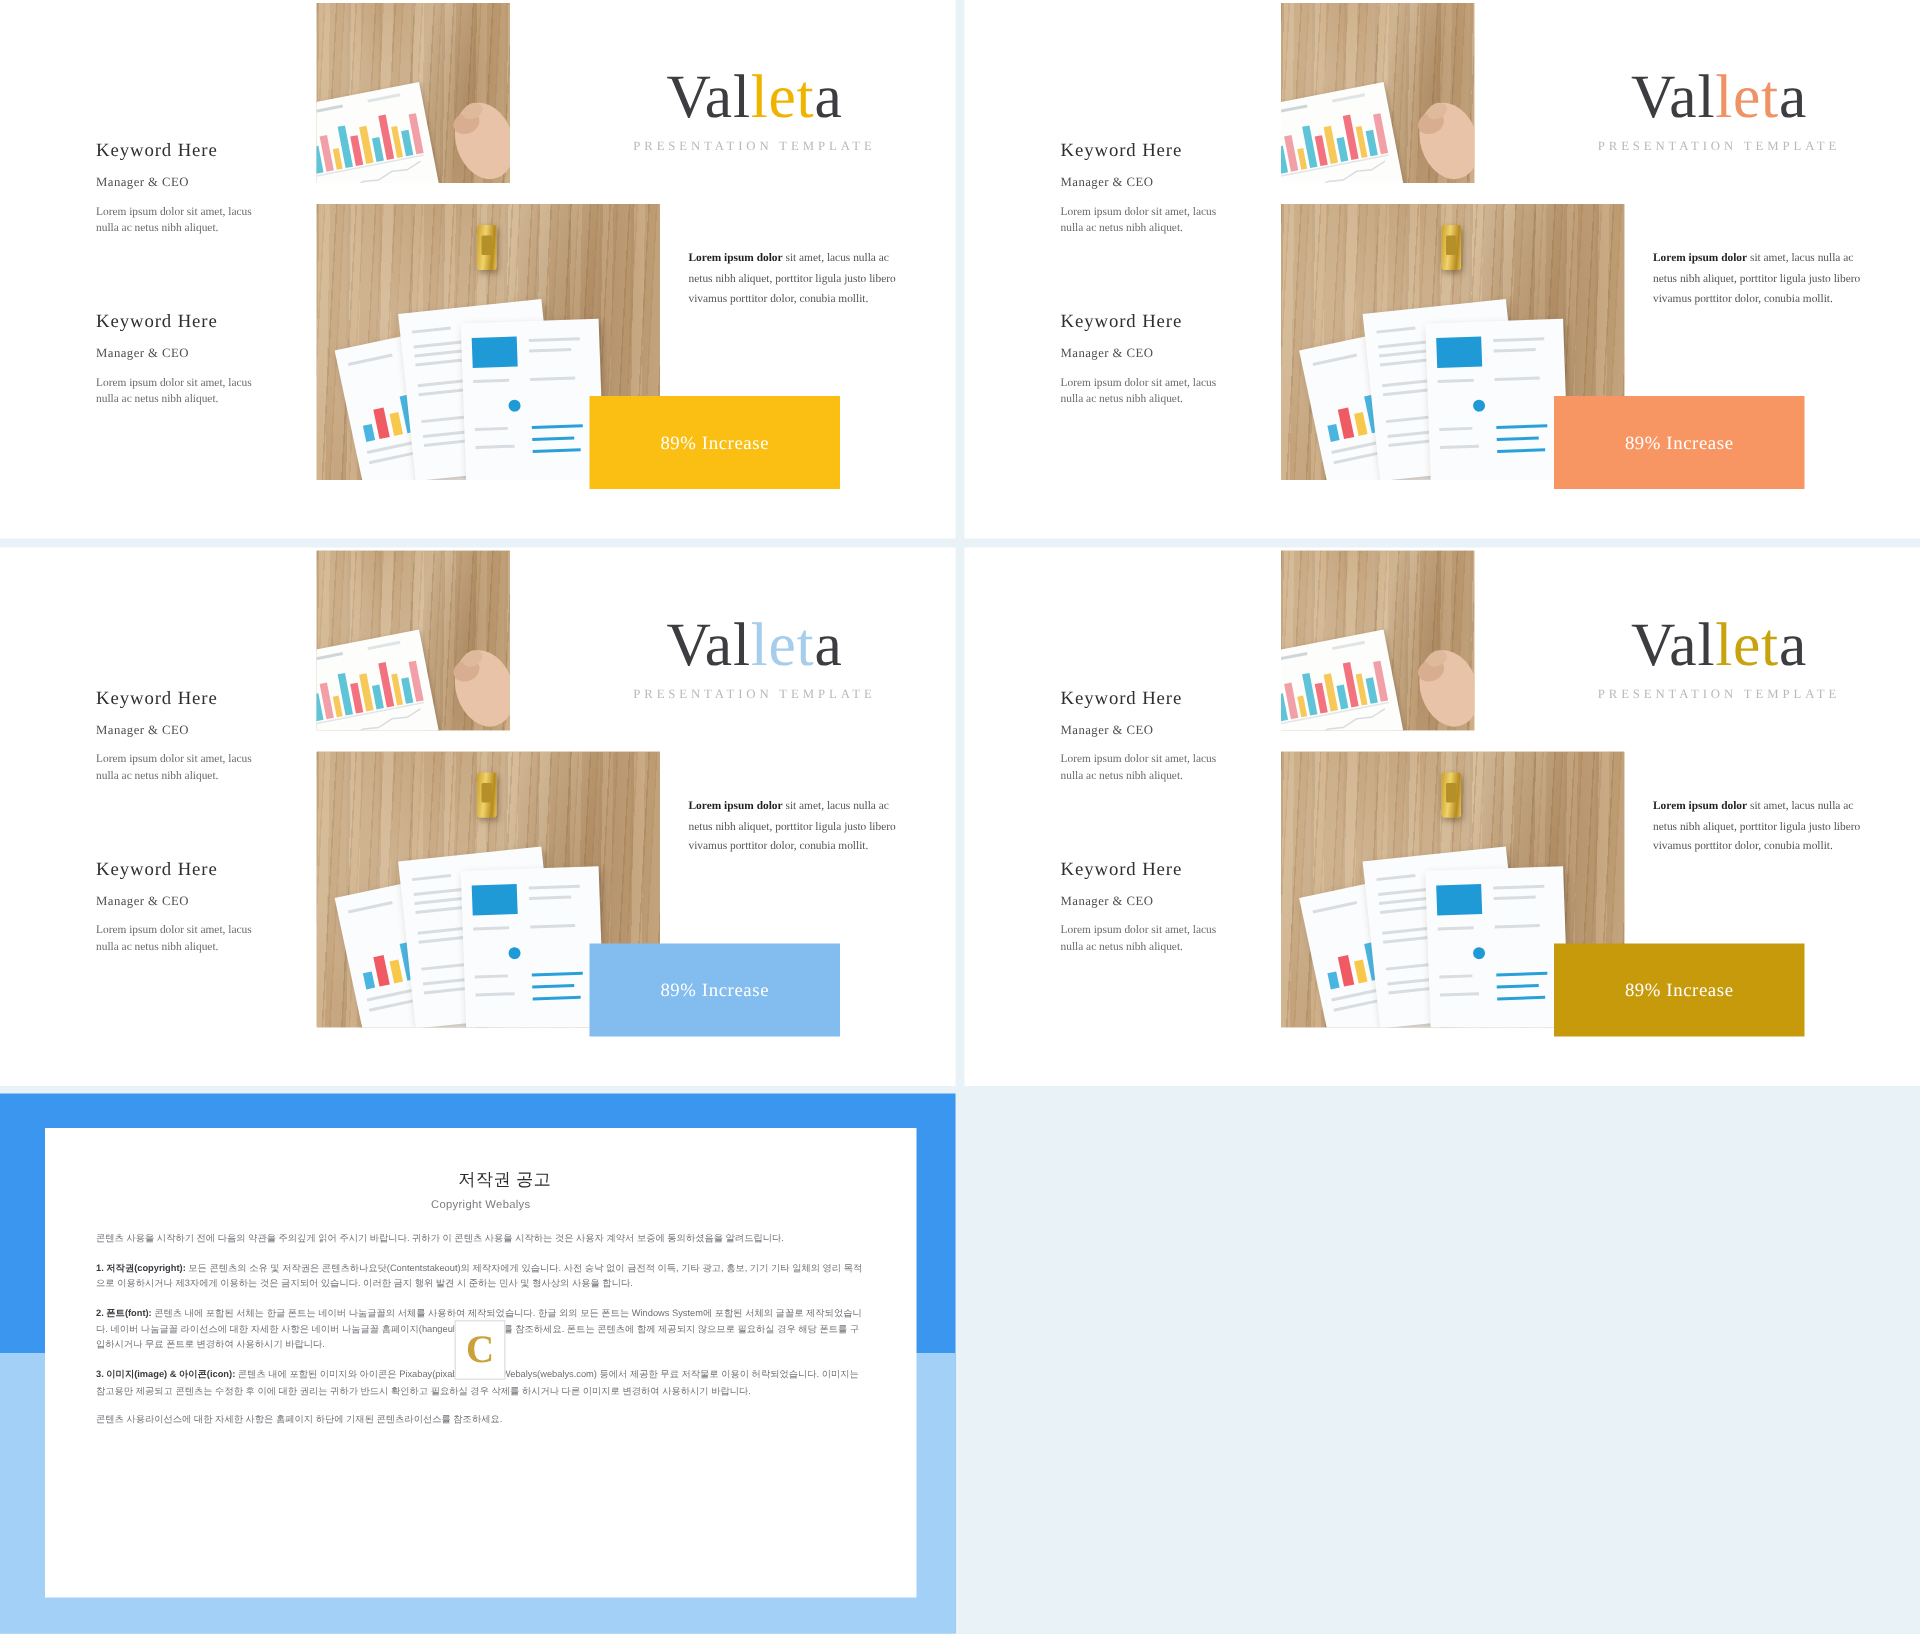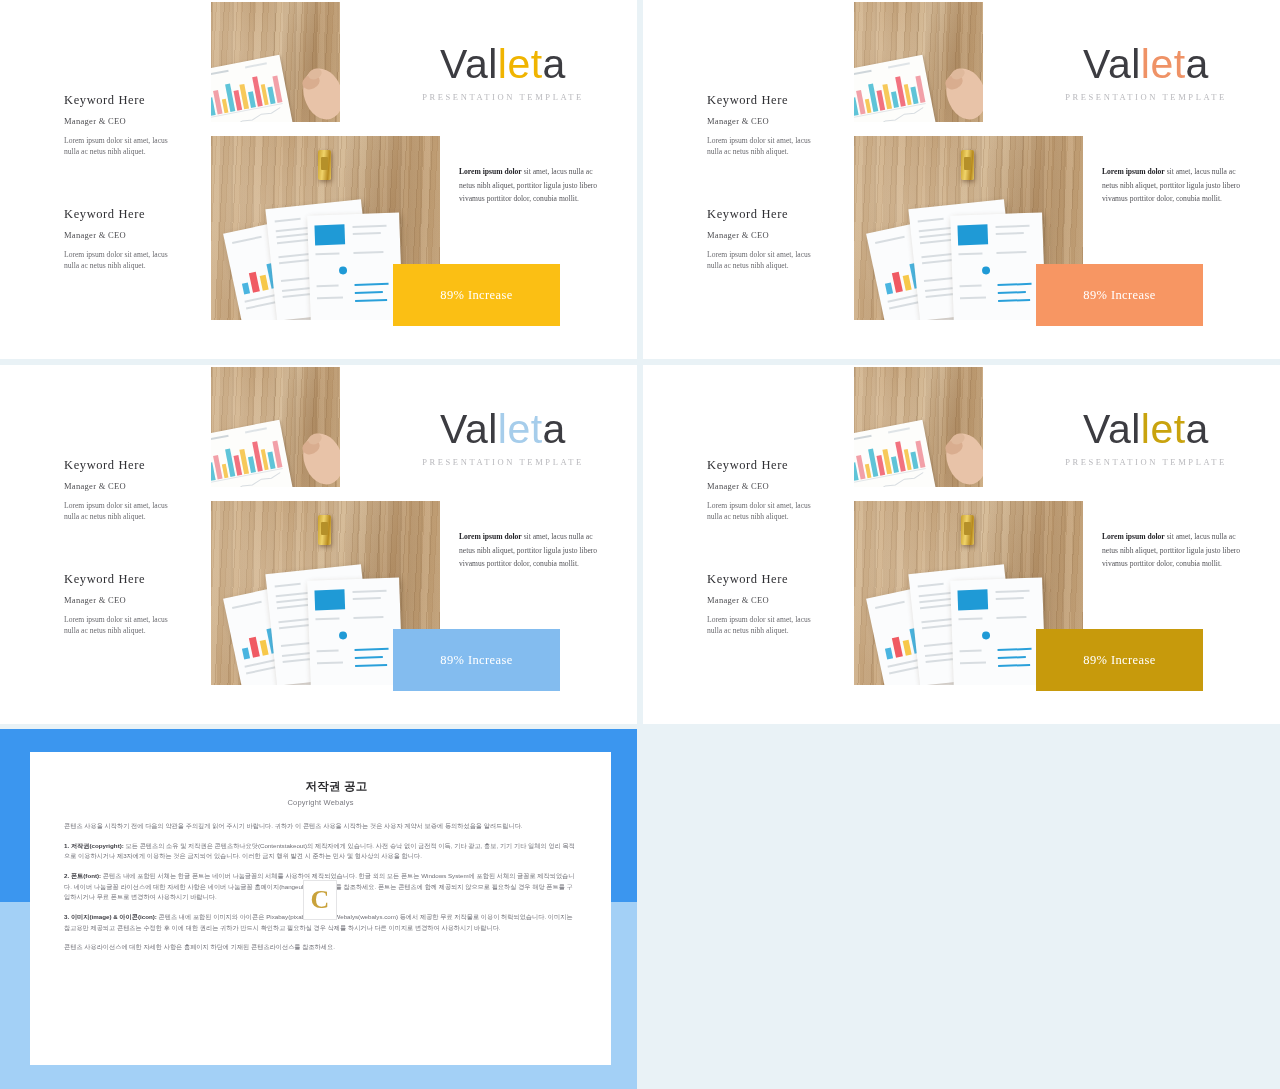--- a/index.html
+++ b/index.html
@@ -18,21 +18,21 @@
     overflow: hidden;
   }
   .s1 { left: 0;   top: 0;   width: 637px; height: 359px; }
   .s2 { left: 643px; top: 0; width: 637px; height: 359px; }
   .s3 { left: 0;   top: 365px; width: 637px; height: 359px; }
   .s4 { left: 643px; top: 365px; width: 637px; height: 359px; }
 
   
   .title-wrap { position: absolute; left: 408px; top: 44px; width: 190px; text-align: center; }
   .brand {
-    font-family: Liberation Sans, sans-serif;
+    font-family: Liberation Serif, serif;
     font-size: 41px; line-height: 1.0; letter-spacing: 0.5px;
     color: #3c3c41; white-space: nowrap;
   }
   .brand .hl { }
   .subtitle {
     margin-top: 7px;
     font-family: "Liberation Serif", serif;
     font-size: 8.5px; letter-spacing: 2.6px;
     color: #b9b9bd; white-space: nowrap;
   }
@@ -138,21 +138,21 @@
   .cp-outer { position: absolute; left: 0; top: 729px; width: 637px; height: 360px; background: #3b96ef; }
   .cp-outer-lower { position: absolute; left: 0; top: 902px; width: 637px; height: 187px; background: #a3d0f6; }
   .cp-card {
     position: absolute; left: 30px; top: 752px; width: 581px; height: 313px;
     background: #ffffff;
     font-family: "Liberation Sans", sans-serif;
   }
   .cp-title {
     text-align: center; margin-top: 27px;
     font-family: "Liberation Sans", sans-serif;
-    font-size: 11.5px; font-weight: bold; color: #2b2b2e; letter-spacing: 0.2px; margin-left: 32px;
+    font-size: 11.5px; font-weight: normal; color: #2b2b2e; letter-spacing: 0.2px; margin-left: 32px;
   }
   .cp-sub {
     text-align: center; margin-top: 4px;
     font-size: 7.5px; color: #7a7a80; letter-spacing: 0.2px;
   }
   .cp-body { margin: 14px 34px 0 34px; }
   .cp-p {
     font-size: 6.2px; line-height: 1.72; color: #6e6e75;
     margin-bottom: 9px; text-align: left;
   }

